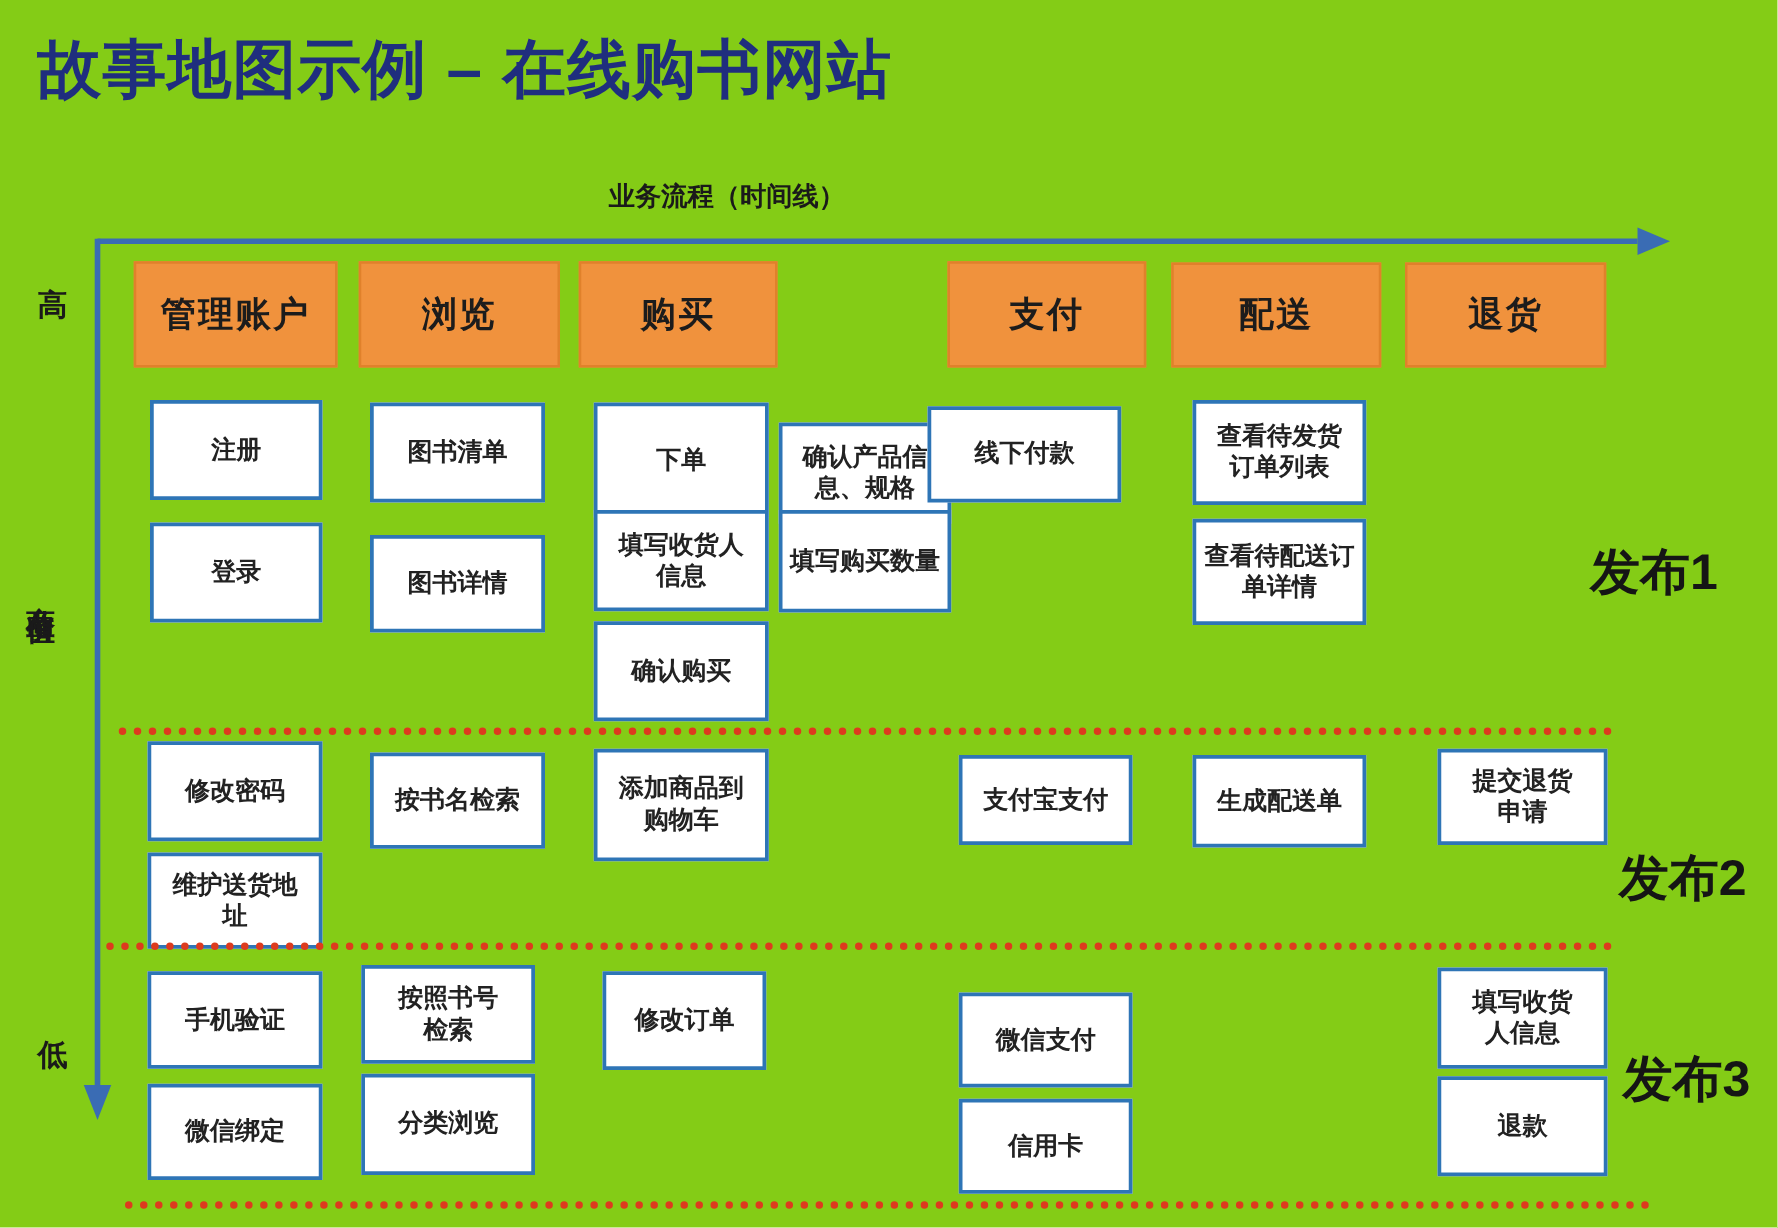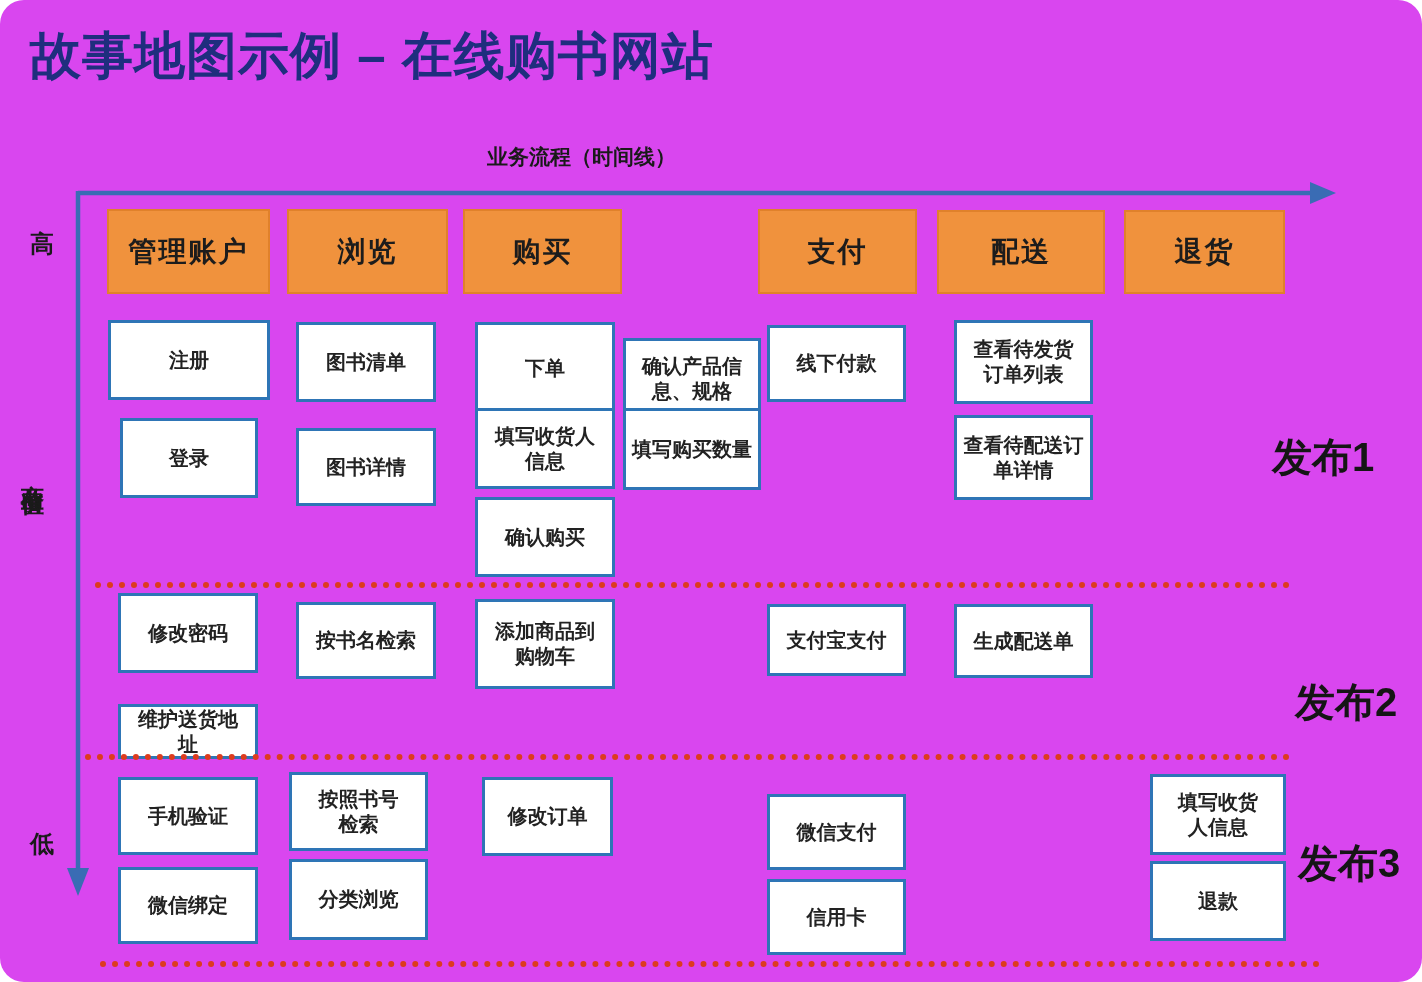--- a/index.html
+++ b/index.html
@@ -11,23 +11,22 @@
     --release-divider:#dd3b1e;
     --text-dark:#1c1c1c;
   }
   *{margin:0;padding:0;box-sizing:border-box;}
   html,body{background:#ffffff;}
   body{font-family:"Liberation Sans","DejaVu Sans",sans-serif;}
   .canvas{
     position:relative;
     width:1422px;
     height:982px;
-    background:#d946ef;
+    background:#84cc16;
     overflow:hidden;
-    border-radius:24px;
   }
   .title{
     position:absolute;
     left:30px; top:22px;
     font-size:51px;
     font-weight:bold;
     color:var(--title-color);
     letter-spacing:1px;
     white-space:nowrap;
   }
@@ -124,41 +123,42 @@
   <div class="axis-label axis-mid">商业价值</div>
   <div class="axis-label axis-low">低</div>
 
   <div class="activity" style="left:107px;top:209px;width:163px;height:85px;">管理账户</div>
   <div class="activity" style="left:287px;top:209px;width:161px;height:85px;">浏览</div>
   <div class="activity" style="left:463px;top:209px;width:159px;height:85px;">购买</div>
   <div class="activity" style="left:758px;top:209px;width:159px;height:85px;">支付</div>
   <div class="activity" style="left:937px;top:210px;width:168px;height:84px;">配送</div>
   <div class="activity" style="left:1124px;top:210px;width:161px;height:84px;">退货</div>
 
-  <div class="story" style="left:108px;top:320px;width:162px;height:80px;">注册</div>
+  <div class="story" style="left:120px;top:320px;width:138px;height:80px;">注册</div>
   <div class="story" style="left:120px;top:418px;width:138px;height:80px;">登录</div>
   <div class="story" style="left:296px;top:322px;width:140px;height:80px;">图书清单</div>
   <div class="story" style="left:296px;top:428px;width:140px;height:78px;">图书详情</div>
   <div class="story" style="left:475px;top:322px;width:140px;height:92px;">下单</div>
   <div class="story" style="left:475px;top:408px;width:140px;height:81px;padding:0 12px;">填写收货人信息</div>
   <div class="story" style="left:475px;top:497px;width:140px;height:80px;">确认购买</div>
   <div class="story" style="left:623px;top:322px;width:138px;height:81px;padding:0 10px;margin-top:16px;">确认产品信息、规格</div>
   <div class="story" style="left:623px;top:408px;width:138px;height:82px;padding:0 0;">填写购买数量</div>
-  <div class="story" style="left:767px;top:325px;width:139px;height:77px;">线下付款</div>
+  <div class="story" style="left:742px;top:325px;width:155px;height:77px;">线下付款</div>
   <div class="story" style="left:954px;top:320px;width:139px;height:84px;padding:0 12px;">查看待发货订单列表</div>
   <div class="story" style="left:954px;top:415px;width:139px;height:85px;padding:0 0;">查看待配送订单详情</div>
 
   <div class="divider" style="left:95px;top:582px;width:1195px;"></div>
 
   <div class="story" style="left:118px;top:593px;width:140px;height:80px;">修改密码</div>
-  <div class="story" style="left:118px;top:704px;width:140px;height:55px;padding:16px 12px;">维护送货地址</div>
+  <div class="story" style="left:118px;top:682px;width:140px;height:77px;padding:16px 12px;">维护送货地址</div>
   <div class="story" style="left:296px;top:602px;width:140px;height:77px;">按书名检索</div>
   <div class="story" style="left:475px;top:599px;width:140px;height:90px;padding:0 12px;">添加商品到购物车</div>
   <div class="story" style="left:767px;top:604px;width:139px;height:72px;">支付宝支付</div>
   <div class="story" style="left:954px;top:604px;width:139px;height:74px;">生成配送单</div>
+  <div class="story" style="left:1150px;top:599px;width:136px;height:77px;padding:0 20px;">提交退货申请</div>
 
   <div class="divider" style="left:85px;top:754px;width:1205px;"></div>
 
   <div class="story" style="left:118px;top:777px;width:140px;height:78px;">手机验证</div>
   <div class="story" style="left:118px;top:867px;width:140px;height:77px;">微信绑定</div>
   <div class="story" style="left:289px;top:772px;width:139px;height:79px;padding:0 22px;">按照书号检索</div>
   <div class="story" style="left:289px;top:859px;width:139px;height:81px;">分类浏览</div>
   <div class="story" style="left:482px;top:777px;width:131px;height:79px;">修改订单</div>
   <div class="story" style="left:767px;top:794px;width:139px;height:76px;">微信支付</div>
   <div class="story" style="left:767px;top:879px;width:139px;height:76px;">信用卡</div>

